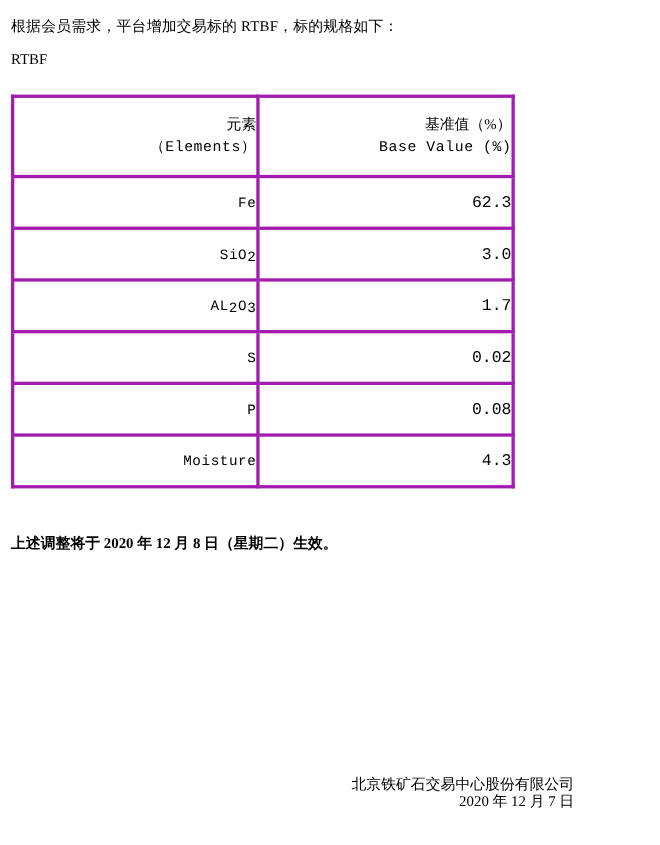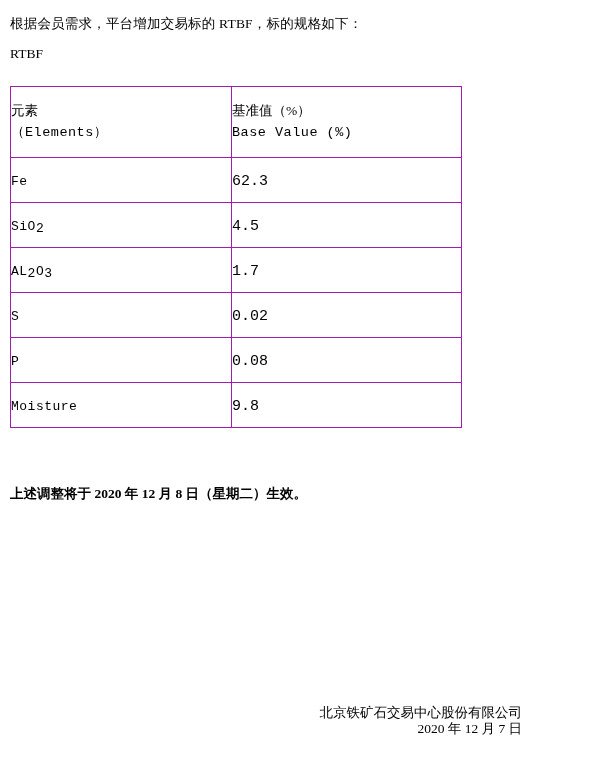--- a/index.html
+++ b/index.html
@@ -40,22 +40,22 @@
   }
   table.spec {
     position: absolute;
     left: 10px;
     top: 86px;
     width: 450px;
     border-collapse: collapse;
     table-layout: fixed;
   }
   table.spec td {
-    border: 1px solid #a21caf;
-    text-align: left;
+    border: 3px solid #a21caf;
+    text-align: right;
     vertical-align: middle;
     padding: 0;
   }
   td.col-elem { width: 220px; }
   td.col-val  { width: 229px; }
 
   .hdr-cell {
     height: 70px;
   }
   .hdr-line1 {
@@ -145,21 +145,21 @@
         <td class="col-val body-cell">
           <span class="val-text">62.3</span>
         </td>
       </tr>
 
       <tr>
         <td class="col-elem body-cell">
           <span class="elem-text">SiO</span><sub class="elem-text">2</sub>
         </td>
         <td class="col-val body-cell">
-          <span class="val-text">4.5</span>
+          <span class="val-text">3.0</span>
         </td>
       </tr>
 
       <tr>
         <td class="col-elem body-cell">
           <span class="elem-text">AL</span><sub class="elem-text">2</sub><span class="elem-text">O</span><sub class="elem-text">3</sub>
         </td>
         <td class="col-val body-cell">
           <span class="val-text">1.7</span>
         </td>
@@ -181,21 +181,21 @@
         <td class="col-val body-cell">
           <span class="val-text">0.08</span>
         </td>
       </tr>
 
       <tr>
         <td class="col-elem body-cell">
           <span class="elem-text">Moisture</span>
         </td>
         <td class="col-val body-cell">
-          <span class="val-text">9.8</span>
+          <span class="val-text">4.3</span>
         </td>
       </tr>
     </tbody>
   </table>
 
   <div class="effective">上述调整将于 2020 年 12 月 8 日（星期二）生效。</div>
 
   <div class="signature">北京铁矿石交易中心股份有限公司</div>
   <div class="sig-date">2020 年 12 月 7 日</div>
 

